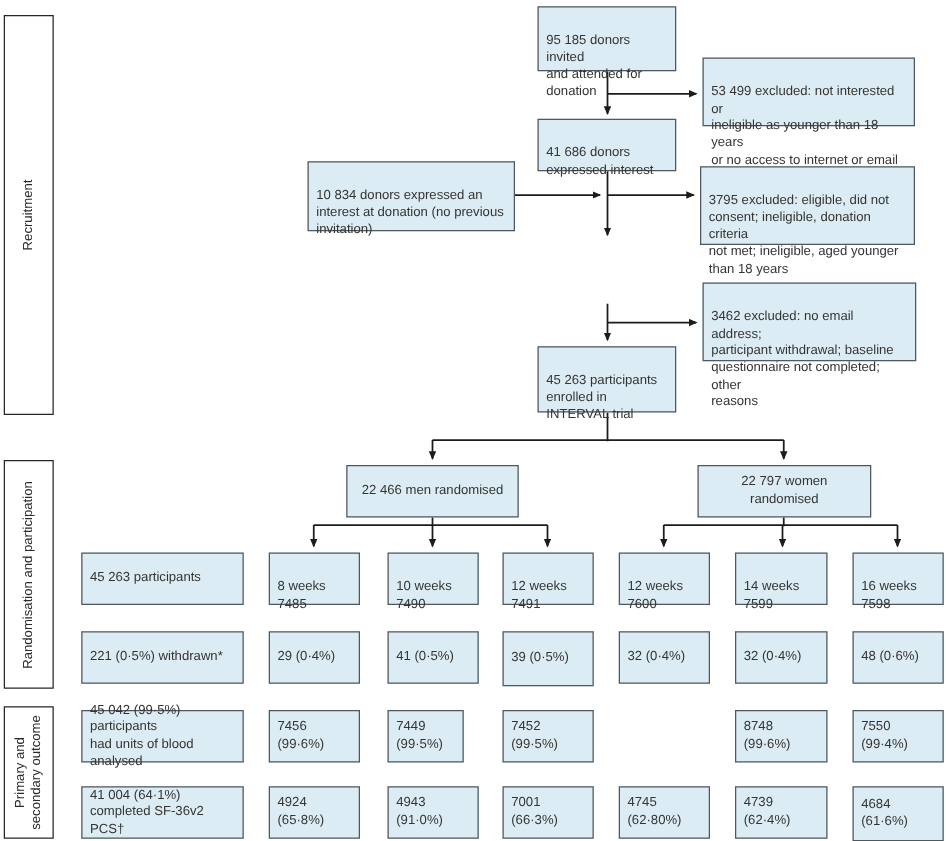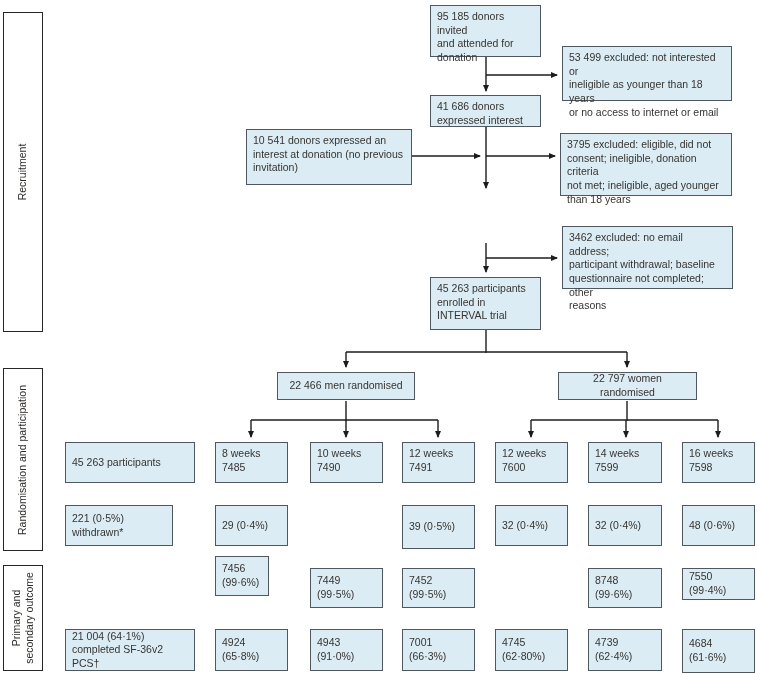--- a/index.html
+++ b/index.html
@@ -3,21 +3,21 @@
 <meta charset="utf-8">
 <style>
   html,body { margin:0; padding:0; background:#ffffff; }
   .stage {
     position:relative; width:757px; height:673px; background:#ffffff;
     font-family:"Liberation Sans", sans-serif; color:#363431; overflow:hidden;
   }
   .box {
     position:absolute; box-sizing:border-box;
     background:#dcecf4; border:1.5px solid #4e585e;
-    font-size:10.5px; line-height:1.3; padding:4px 6px;
+    font-size:10.5px; line-height:1.3; padding:20px 6px;
     white-space:pre-line; color:#363431;
   }
   .vcenter { display:flex; align-items:center; }
   .hcenter { justify-content:center; text-align:center; }
   .side {
     position:absolute; box-sizing:border-box;
     background:#ffffff; border:1.4px solid #262626;
   }
   .side-label {
     position:absolute; left:50%; top:50%;
@@ -75,64 +75,67 @@
   </div>
 
   <div class="box" style="left:430px;top:5px;width:111px;height:52px">95 185 donors invited
 and attended for
 donation</div>
   <div class="box" style="left:562px;top:46px;width:170px;height:55px">53 499 excluded: not interested or
 ineligible as younger than 18 years
 or no access to internet or email</div>
   <div class="box" style="left:430px;top:95px;width:111px;height:32px">41 686 donors
 expressed interest</div>
-  <div class="box" style="left:246px;top:129px;width:166px;height:56px">10 541 donors expressed an
+  <div class="box" style="left:246px;top:129px;width:166px;height:56px">10 834 donors expressed an
 interest at donation (no previous
 invitation)</div>
   <div class="box" style="left:560px;top:133px;width:172px;height:63px">3795 excluded: eligible, did not
 consent; ineligible, donation criteria
 not met; ineligible, aged younger
 than 18 years</div>
   <div class="box" style="left:562px;top:226px;width:171px;height:63px">3462 excluded: no email address;
 participant withdrawal; baseline
 questionnaire not completed; other
 reasons</div>
   <div class="box" style="left:430px;top:277px;width:111px;height:53px">45 263 participants
 enrolled in
 INTERVAL trial</div>
 
   <div class="box vcenter hcenter" style="left:277px;top:372px;width:138px;height:28px">22 466 men randomised</div>
   <div class="box vcenter hcenter" style="left:558px;top:372px;width:139px;height:28px">22 797 women randomised</div>
 
   <div class="box vcenter" style="left:65px;top:442px;width:130px;height:41px">45 263 participants</div>
-  <div class="box vcenter" style="left:65px;top:505px;width:108px;height:41px">221 (0·5%) withdrawn*</div>
-  <div class="box vcenter" style="left:65px;top:629px;width:130px;height:42px">21 004 (64·1%)
+  <div class="box vcenter" style="left:65px;top:505px;width:130px;height:41px">221 (0·5%) withdrawn*</div>
+  <div class="box vcenter" style="left:65px;top:568px;width:130px;height:40px">45 042 (99·5%) participants
+had units of blood analysed</div>
+  <div class="box vcenter" style="left:65px;top:629px;width:130px;height:42px">41 004 (64·1%)
 completed SF-36v2 PCS†</div>
 
   <div class="box" style="left:215px;top:442px;width:73px;height:41px">8 weeks
 7485</div>
   <div class="box" style="left:310px;top:442px;width:73px;height:41px">10 weeks
 7490</div>
   <div class="box" style="left:402px;top:442px;width:73px;height:41px">12 weeks
 7491</div>
   <div class="box" style="left:495px;top:442px;width:73px;height:41px">12 weeks
 7600</div>
   <div class="box" style="left:588px;top:442px;width:74px;height:41px">14 weeks
 7599</div>
   <div class="box" style="left:682px;top:442px;width:73px;height:41px">16 weeks
 7598</div>
 
   <div class="box vcenter" style="left:215px;top:505px;width:73px;height:41px">29 (0·4%)</div>
+  <div class="box vcenter" style="left:310px;top:505px;width:73px;height:41px">41 (0·5%)</div>
   <div class="box vcenter" style="left:402px;top:505px;width:73px;height:44px">39 (0·5%)</div>
   <div class="box vcenter" style="left:495px;top:505px;width:73px;height:41px">32 (0·4%)</div>
   <div class="box vcenter" style="left:588px;top:505px;width:74px;height:41px">32 (0·4%)</div>
   <div class="box vcenter" style="left:682px;top:505px;width:73px;height:41px">48 (0·6%)</div>
 
-  <div class="box vcenter" style="left:215px;top:556px;width:54px;height:40px">7456 (99·6%)</div>
-  <div class="box vcenter" style="left:310px;top:568px;width:73px;height:40px">7449 (99·5%)</div>
+  <div class="box vcenter" style="left:215px;top:568px;width:73px;height:40px">7456 (99·6%)</div>
+  <div class="box vcenter" style="left:310px;top:568px;width:61px;height:40px">7449 (99·5%)</div>
   <div class="box vcenter" style="left:402px;top:568px;width:73px;height:40px">7452 (99·5%)</div>
   <div class="box vcenter" style="left:588px;top:568px;width:74px;height:40px">8748 (99·6%)</div>
   <div class="box vcenter" style="left:682px;top:568px;width:73px;height:32px">7550 (99·4%)</div>
 
   <div class="box vcenter" style="left:215px;top:629px;width:73px;height:42px">4924 (65·8%)</div>
   <div class="box vcenter" style="left:310px;top:629px;width:73px;height:42px">4943 (91·0%)</div>
   <div class="box vcenter" style="left:402px;top:629px;width:73px;height:42px">7001 (66·3%)</div>
   <div class="box vcenter" style="left:495px;top:629px;width:73px;height:42px">4745 (62·80%)</div>
   <div class="box vcenter" style="left:588px;top:629px;width:74px;height:42px">4739 (62·4%)</div>
   <div class="box vcenter" style="left:682px;top:629px;width:73px;height:44px">4684 (61·6%)</div>

